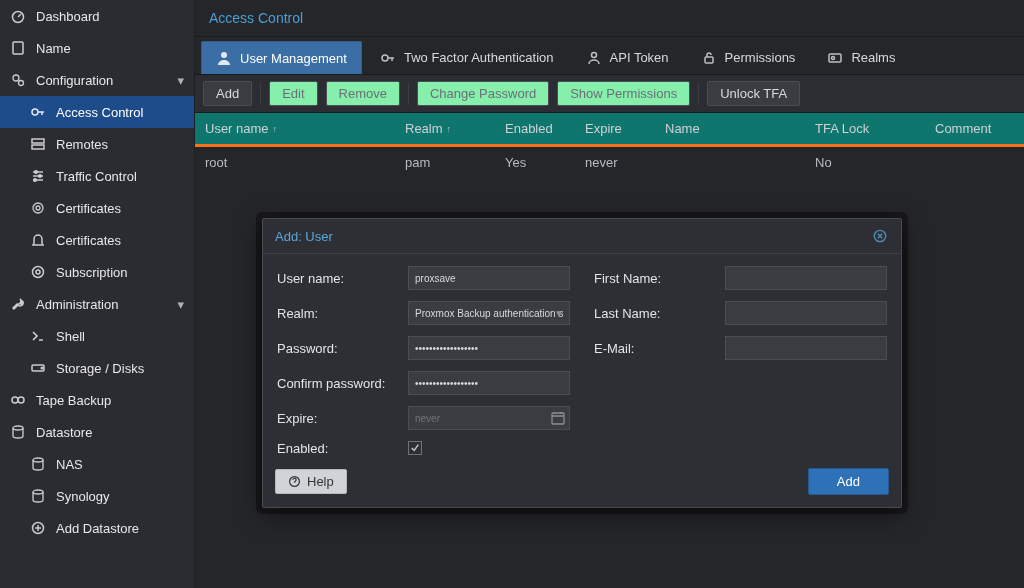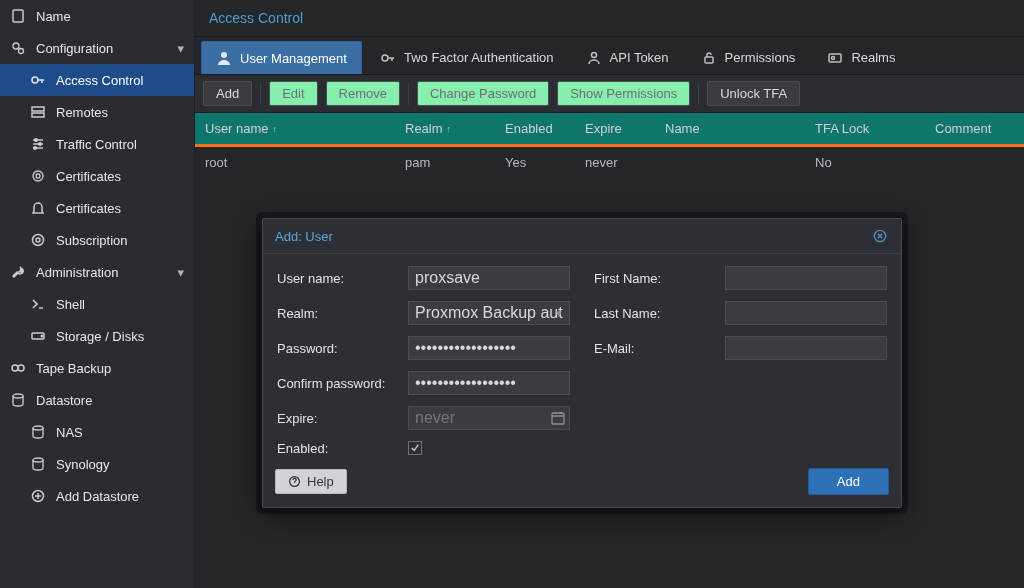--- a/index.html
+++ b/index.html
@@ -41,21 +41,21 @@
   .overlay { position: absolute; inset:0; }
   .modal { position: absolute; left: 230px; top: 218px; width: 640px; background: #2d2f34; border: 1px solid #484b52; box-shadow: 0 6px 24px rgba(0,0,0,.55), 0 0 0 6px rgba(0,0,0,.35); border-radius: 2px; margin-left: 32px; }
   .modal-header { display: flex; align-items: center; justify-content: space-between; padding: 8px 12px; border-bottom: 1px solid #3d3f46; color: #5aa6db; font-size: 13px; }
   .close-btn { width: 18px; height: 18px; display:flex; align-items:center; justify-content:center; cursor:pointer; opacity:.8; }
   .modal-body { padding: 12px 14px 4px 14px; }
   .form-grid { display: flex; gap: 24px; }
   .form-col { flex: 1; display: flex; flex-direction: column; gap: 11px; }
   .form-row { display: flex; align-items: center; gap: 6px; }
   .form-row label { width: 125px; color: #e3e4e8; }
   .form-row .ctl { flex: 1; }
-  .txt { width: 100%; height: 24px; background: #3a3c42; border: 1px solid #4a4d55; color: #d7d9dd; padding: 0 6px; font-size: 16px; }
+  .txt { width: 100%; height: 24px; background: #3a3c42; border: 1px solid #4a4d55; color: #d7d9dd; padding: 0 6px; font-size: 10px; }
   .txt.placeholder { color: #7a7d85; }
   .sel { position: relative; }
   .sel .caret { position: absolute; right: 6px; top: 50%; transform: translateY(-50%); font-size: 10px; color: #8a8d94; pointer-events:none; }
   .date { position: relative; }
   .date .cal { position: absolute; right: 4px; top: 50%; transform: translateY(-50%); width: 16px; height: 16px; display:flex; align-items:center; justify-content:center; color:#8a8d94;}
   .chk { width: 14px; height: 14px; border: 1px solid #6e7179; display: inline-flex; align-items:center; justify-content:center; background:#2d2f34; }
   .chk svg { width: 10px; height: 10px; }
   .comment-row { display:flex; align-items:center; gap:6px; margin-top: 14px; }
   .comment-row label { width: 125px; color:#e3e4e8; }
   .comment-row .ctl { flex:1; }
@@ -67,20 +67,29 @@
 </style>
 </head>
 <body>
 
 <div class="app">
 
   <div class="sidebar">
     <div class="side-item">
       <span class="side-icon">
           <svg viewBox="0 0 16 16" fill="none" stroke="currentColor" stroke-width="1.5">
+            <circle cx="8" cy="9" r="5.5"></circle>
+            <path d="M8 9 L11 6"></path>
+          </svg>
+        </span>
+      <span>Dashboard</span>
+    </div>
+    <div class="side-item">
+      <span class="side-icon">
+          <svg viewBox="0 0 16 16" fill="none" stroke="currentColor" stroke-width="1.5">
             <rect x="3" y="2" width="10" height="12" rx="1"></rect>
           </svg>
         </span>
       <span>Name</span>
     </div>
     <div class="side-item">
       <span class="side-icon">
           <svg viewBox="0 0 16 16" fill="none" stroke="currentColor" stroke-width="1.3">
             <circle cx="6" cy="6" r="3"></circle>
             <circle cx="11" cy="11" r="2.5"></circle>

